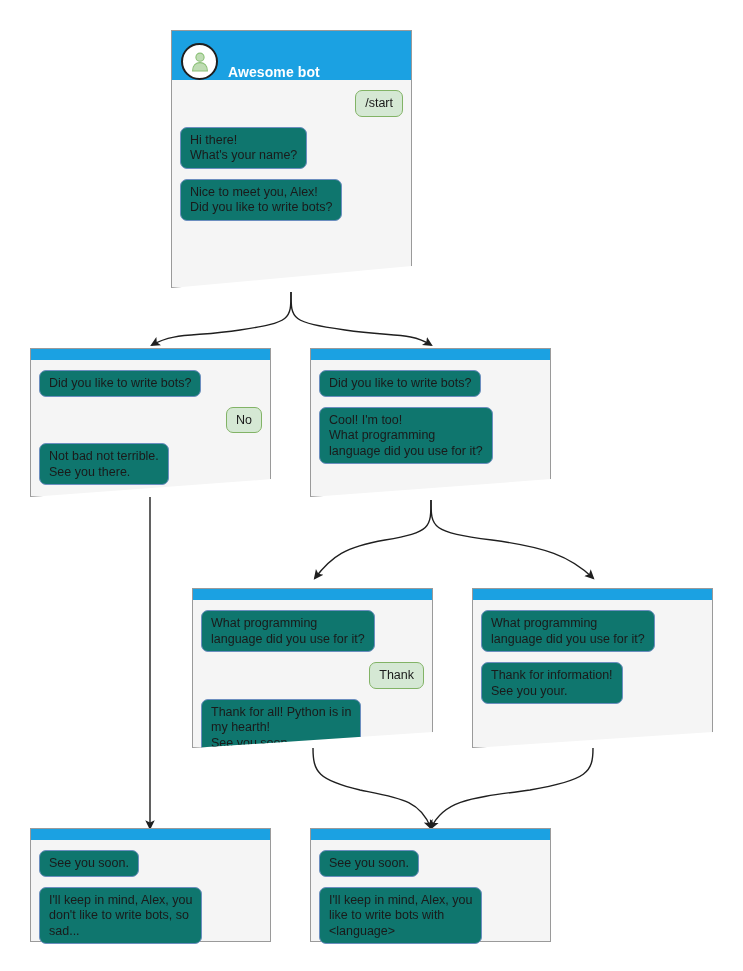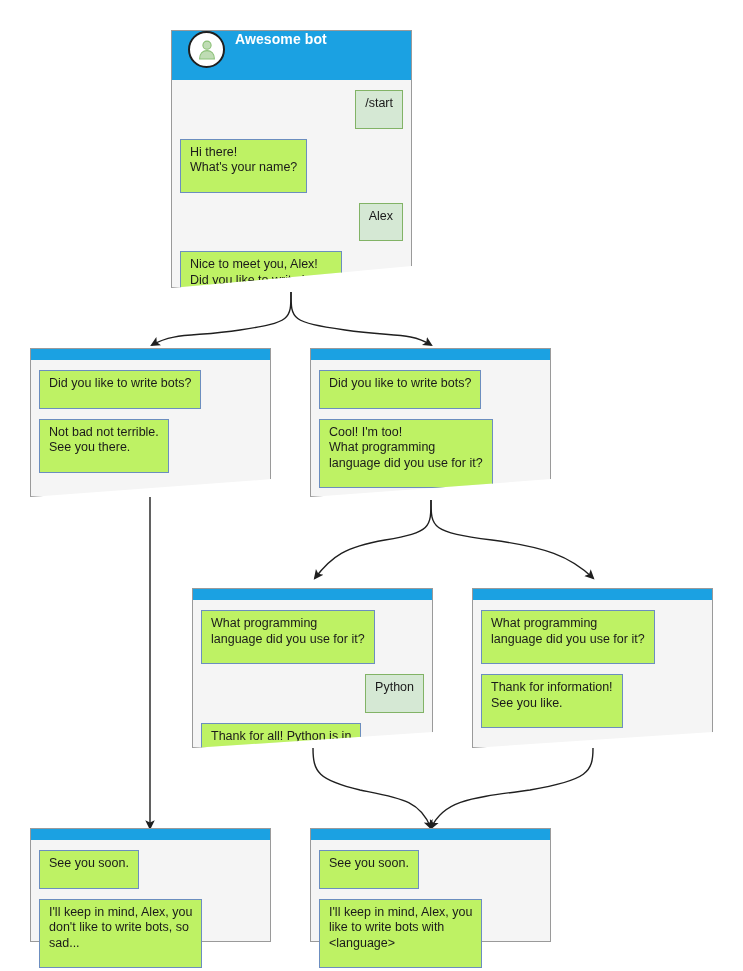--- a/index.html
+++ b/index.html
@@ -41,22 +41,22 @@
 
   .node-header {
     background: #1ba1e2;
     box-sizing: border-box;
     width: 100%;
   }
 
   .node-header.tall {
     height: 49px;
     display: flex;
-    align-items: flex-start;
-    padding-left: 16px;
+    align-items: flex-end;
+    padding-left: 9px;
     gap: 10px;
   }
   .node-header.thin {
     height: 11px;
   }
 
   .avatar {
     width: 37px;
     height: 37px;
     border-radius: 50%;
@@ -85,31 +85,31 @@
   }
 
   .msg-row {
     display: flex;
     margin-bottom: 10px;
   }
   .msg-row.left { justify-content: flex-start; }
   .msg-row.right { justify-content: flex-end; }
 
   .bubble {
-    border-radius: 0;
-    padding: 5px 9px 16px 9px;
+    border-radius: 7px;
+    padding: 5px 9px 4px 9px;
     font-size: 12.5px;
     line-height: 15.5px;
     color: #1a1a1a;
     box-sizing: border-box;
     white-space: pre-line;
     max-width: 205px;
   }
   .bubble.bot {
-    background: #bef264;
+    background: #0f766e;
     border: 1px solid #6c8ebf;
   }
   .bubble.user {
     background: #d5e8d4;
     border: 1px solid #82b366;
     text-align: left;
   }
 </style>
 </head>
 <body>
@@ -146,35 +146,35 @@
       <div class="bot-title">Awesome bot</div>
     </div>
     <div class="chat">
       <div class="msg-row right">
         <div class="bubble user">/start</div>
       </div>
       <div class="msg-row left">
         <div class="bubble bot">Hi there!
 What's your name?</div>
       </div>
-      <div class="msg-row right">
-        <div class="bubble user">Alex</div>
-      </div>
       <div class="msg-row left">
         <div class="bubble bot">Nice to meet you, Alex!
 Did you like to write bots?</div>
       </div>
     </div>
   </div>
 
   <div class="node" style="left:30px; top:348px; width:241px; height:149px; clip-path: polygon(0 0, 100% 0, 100% 88%, 0 100%);">
     <div class="node-header thin"></div>
     <div class="chat">
       <div class="msg-row left">
         <div class="bubble bot">Did you like to write bots?</div>
+      </div>
+      <div class="msg-row right">
+        <div class="bubble user">No</div>
       </div>
       <div class="msg-row left">
         <div class="bubble bot">Not bad not terrible.
 See you there.</div>
       </div>
     </div>
   </div>
 
   <div class="node" style="left:310px; top:348px; width:241px; height:149px; clip-path: polygon(0 0, 100% 0, 100% 88%, 0 100%);">
     <div class="node-header thin"></div>
@@ -191,40 +191,40 @@
   </div>
 
   <div class="node" style="left:192px; top:588px; width:241px; height:160px; clip-path: polygon(0 0, 100% 0, 100% 90%, 0 100%);">
     <div class="node-header thin"></div>
     <div class="chat">
       <div class="msg-row left">
         <div class="bubble bot">What programming
 language did you use for it?</div>
       </div>
       <div class="msg-row right">
-        <div class="bubble user">Python</div>
+        <div class="bubble user">Thank</div>
       </div>
       <div class="msg-row left">
         <div class="bubble bot">Thank for all! Python is in
 my hearth!
 See you soon.</div>
       </div>
     </div>
   </div>
 
   <div class="node" style="left:472px; top:588px; width:241px; height:160px; clip-path: polygon(0 0, 100% 0, 100% 90%, 0 100%);">
     <div class="node-header thin"></div>
     <div class="chat">
       <div class="msg-row left">
         <div class="bubble bot">What programming
 language did you use for it?</div>
       </div>
       <div class="msg-row left">
         <div class="bubble bot">Thank for information!
-See you like.</div>
+See you your.</div>
       </div>
     </div>
   </div>
 
   <div class="node" style="left:30px; top:828px; width:241px; height:114px;">
     <div class="node-header thin"></div>
     <div class="chat">
       <div class="msg-row left">
         <div class="bubble bot">See you soon.</div>
       </div>

